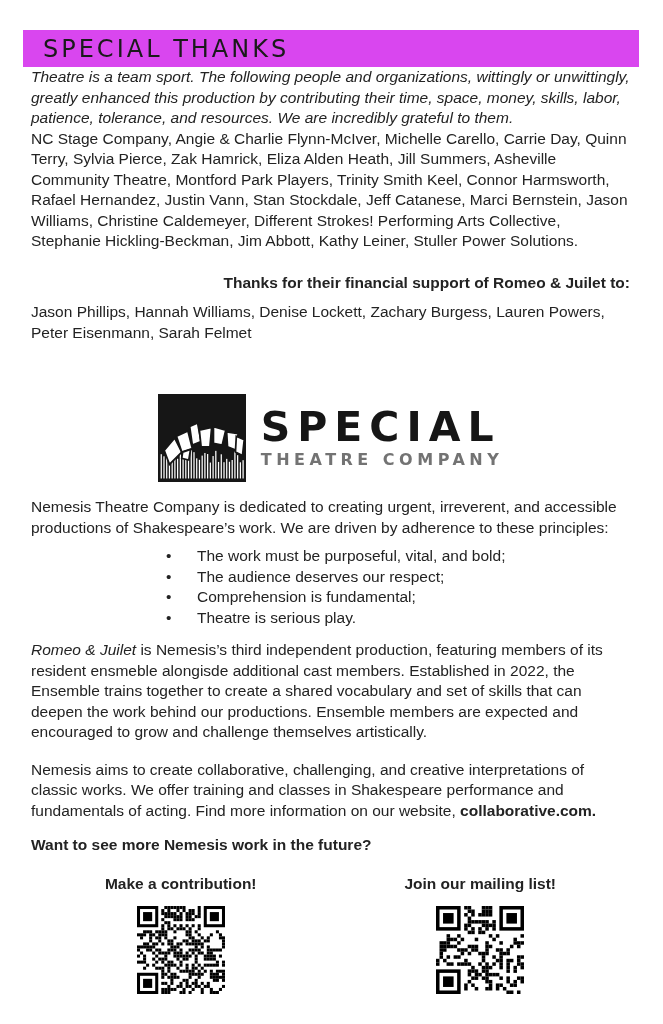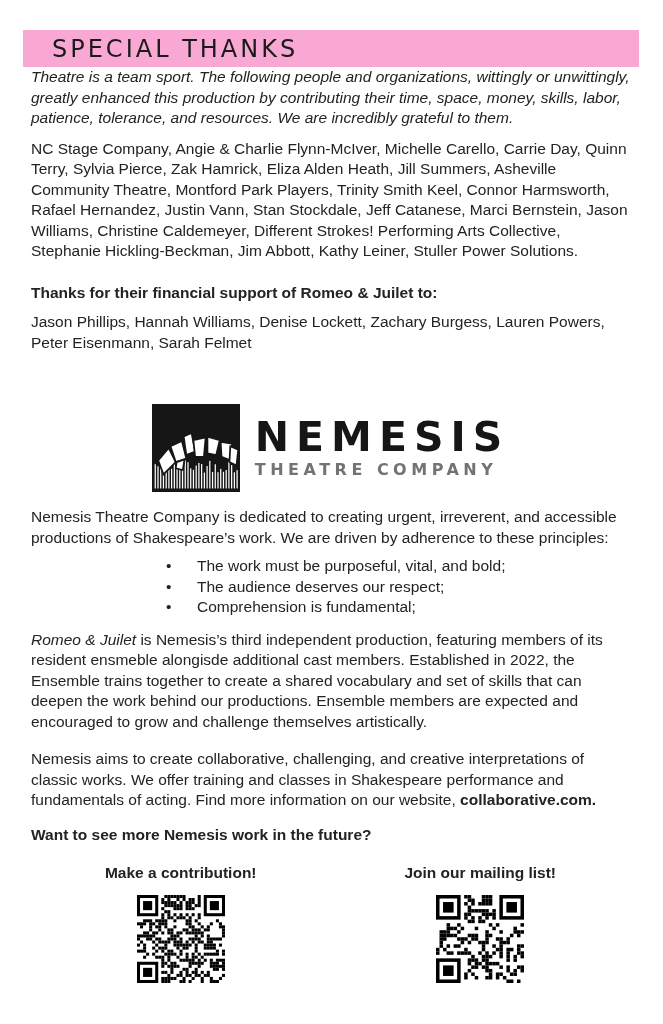--- a/index.html
+++ b/index.html
@@ -7,45 +7,46 @@
     position:relative;
     width:663px;height:1024px;
     background:#ffffff;
     font-family:"Liberation Sans",sans-serif;
     color:#232323;
     overflow:hidden;
   }
   .title-bar{
     margin:30px 24px 0 23px;
     height:37px;
-    background:#f9a8d4;
+    background:#d946ef;
     display:flex;align-items:center;
-    padding-left:29px;
+    padding-left:20px;
     box-sizing:border-box;
   }
   .title-bar h1{
     margin:0;
     font-family:"DejaVu Sans",sans-serif;
     font-size:24px;
     font-weight:500;
     letter-spacing:3px;
     color:#1a1a1a;
   }
   .content{
     margin:0 33px 0 31px;
     font-size:15.5px;
     line-height:20.5px;
   }
   p{margin:0;}
   .intro{font-style:italic;}
-  .names{margin-top:10px;}
+  .names{}
   .financial-heading{
     margin-top:21px;
     font-weight:bold;
     font-size:15.5px;
+    text-align:right;
   }
   .financial-names{margin-top:9px;}
   .logo-row{
     display:flex;
     justify-content:center;
     align-items:center;
     gap:15px;
     margin-top:50px;
     height:90px;
   }
@@ -173,31 +174,32 @@
           <polygon points="21,48 34,42 39,62 27,66"></polygon>
           <polygon points="36,37 45,33 49,54 39,58"></polygon>
           <polygon points="47,41 61,38 59,60 49,60"></polygon>
           <polygon points="63,37 77,41 73,58 63,56"></polygon>
           <polygon points="78,43 91,45 89,64 79,60"></polygon>
           <polygon points="89,48 98,52 96,70 88,66"></polygon>
           <polygon points="28,66 37,63 35,75 27,73"></polygon>
         </g>
       </svg>
       <div class="logo-text">
-        <span class="logo-wordmark">NEMESIS</span>
+        <span class="logo-wordmark">SPECIAL</span>
         <span class="logo-subtitle">THEATRE COMPANY</span>
       </div>
     </div>
 
     <p class="mission">Nemesis Theatre Company is dedicated to creating urgent, irreverent, and accessible productions of Shakespeare’s work. We are driven by adherence to these principles:</p>
 
     <ul class="principles">
       <li>The work must be purposeful, vital, and bold;</li>
       <li>The audience deserves our respect;</li>
       <li>Comprehension is fundamental;</li>
+      <li>Theatre is serious play.</li>
     </ul>
 
     <p class="production"><span class="italic">Romeo &amp; Juilet</span><span> is Nemesis’s third independent production, featuring members of its resident ensmeble alongisde additional cast members. Established in 2022, the Ensemble trains together to create a shared vocabulary and set of skills that can deepen the work behind our productions. Ensemble members are expected and encouraged to grow and challenge themselves artistically.</span></p>
 
     <p class="aims"><span>Nemesis aims to create collaborative, challenging, and creative interpretations of classic works. We offer training and classes in Shakespeare performance and fundamentals of acting. Find more information on our website, </span><span class="bold">collaborative.com.</span></p>
 
     <p class="cta-heading">Want to see more Nemesis work in the future?</p>
 
   </div>
 

